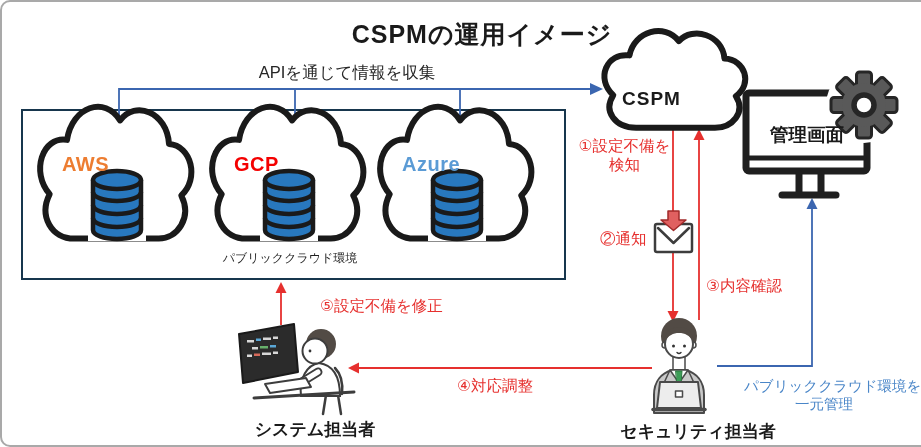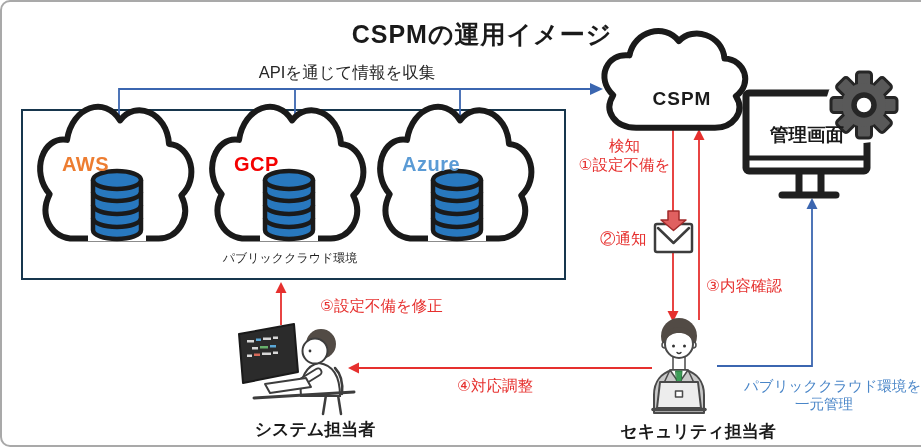--- a/index.html
+++ b/index.html
@@ -18,21 +18,21 @@
   .title{
     left:0;right:0;top:16px;text-align:center;
     font-size:25px;font-weight:bold;color:#1a1a1a;letter-spacing:1px;
   }
   .api-label{left:225px;top:60px;width:240px;text-align:center;font-size:16.5px;color:#262626;}
   .provider{top:151px;width:110px;text-align:left;font-size:20px;font-weight:bold;letter-spacing:0.5px;}
   .aws{left:60px;color:#ED7D31;}
   .gcp{left:232px;color:#F40000;}
   .azure{left:400px;color:#5B9BD5;}
   .box-caption{left:188px;top:248px;width:200px;text-align:center;font-size:12px;color:#1f1f1f;}
-  .cspm-label{left:620px;top:86px;width:120px;text-align:center;font-size:19px;font-weight:bold;color:#1a1a1a;letter-spacing:1px;}
+  .cspm-label{left:620px;top:86px;width:120px;text-align:left;font-size:19px;font-weight:bold;color:#1a1a1a;letter-spacing:1px;}
   .mgmt-label{left:760px;top:120px;width:90px;text-align:center;font-size:18.5px;font-weight:bold;color:#1a1a1a;}
   .red-label{color:#E6302E;font-size:15.5px;line-height:1.25;}
   .step1{left:570px;top:134px;width:105px;text-align:center;}
   .step2{left:598px;top:227px;font-family:Liberation Serif, serif;}
   .step3{left:704px;top:274px;}
   .step4{left:455px;top:374px;}
   .step5{left:318px;top:294px;}
   .actor{font-size:17px;font-weight:bold;color:#1a1a1a;}
   .actor-system{left:243px;top:416px;width:140px;text-align:center;}
   .actor-security{left:616px;top:418px;width:160px;text-align:center;}
@@ -177,22 +177,22 @@
 
   <div class="lbl provider aws">AWS</div>
   <div class="lbl provider gcp">GCP</div>
   <div class="lbl provider azure">Azure</div>
   <div class="lbl box-caption">パブリッククラウド環境</div>
 
   <div class="lbl cspm-label">CSPM</div>
   <div class="lbl mgmt-label">管理画面</div>
 
   <div class="lbl red-label step1">
+    <div>①設定不備を</div>
     <div>検知</div>
-    <div>①設定不備を</div>
   </div>
   <div class="lbl red-label step2">②通知</div>
   <div class="lbl red-label step3">③内容確認</div>
   <div class="lbl red-label step4">④対応調整</div>
   <div class="lbl red-label step5">⑤設定不備を修正</div>
 
   <div class="lbl actor actor-system">システム担当者</div>
   <div class="lbl actor actor-security">セキュリティ担当者</div>
 
   <div class="lbl blue-note">

